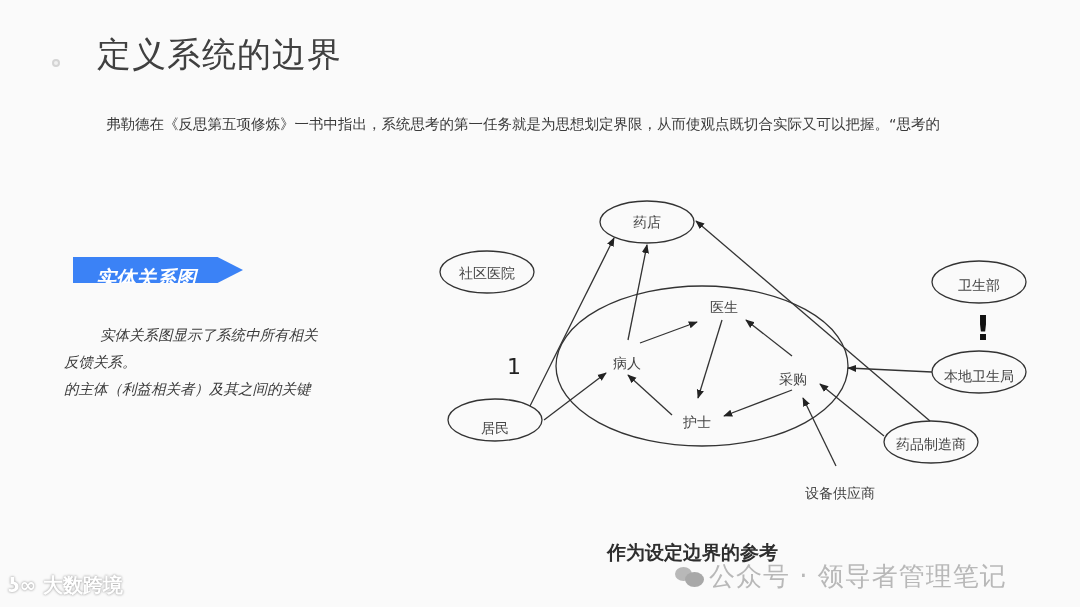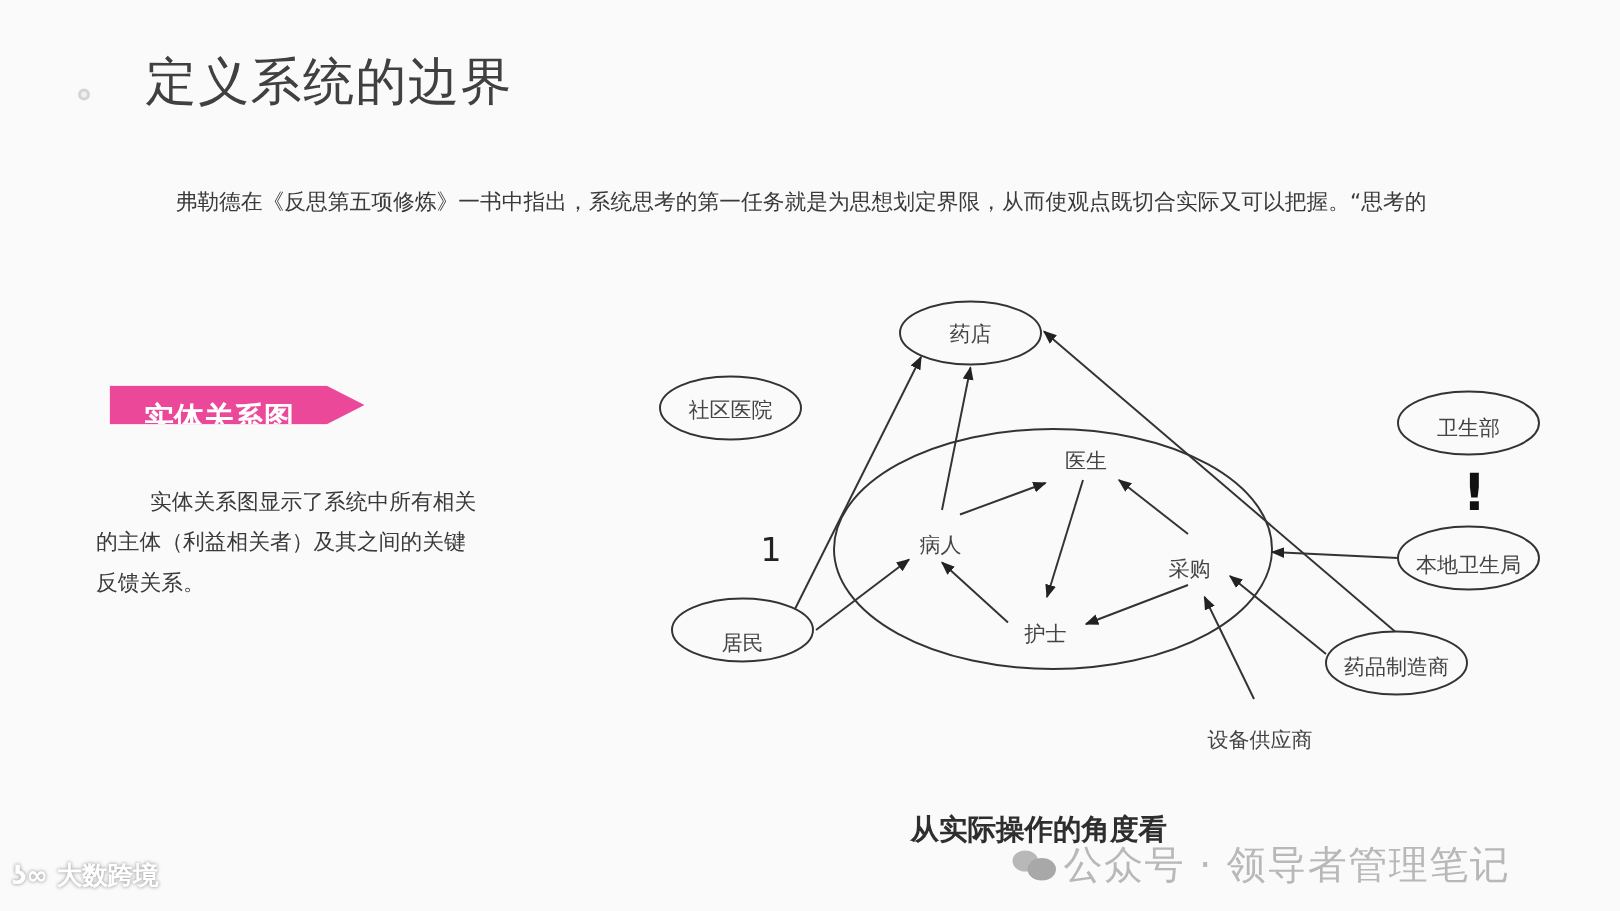--- a/index.html
+++ b/index.html
@@ -14,70 +14,70 @@
       border-radius: 50%; border: 2px solid #d4d4d4; box-sizing: border-box; background: #f0f0f0;
     }
     .title {
       position: absolute; left: 97px; top: 32px; font-size: 34px; color: #404040;
       letter-spacing: 1px;
     }
     .intro {
       position: absolute; left: 64px; top: 106px; width: 960px;
       font-size: 14.5px; line-height: 28.5px; color: #3a3a3a;
     }
-    .intro p { margin: 15px; }
+    .intro p { margin: 4px; }
     .intro .l1 { text-indent: 38px; }
     .intro .l3 { padding-left: 8px; margin-top: 2px; }
     .tag {
       position: absolute; left: 73px; top: 257px; width: 170px; height: 26px;
-      background: #ec4899;
+      background: #3b82f6;
       clip-path: polygon(0 0, 85% 0, 100% 50%, 85% 100%, 0 100%);
       color: #fff; font-weight: bold; font-size: 20px; line-height: 42px;
-      padding-left: 23px; box-sizing: border-box;
+      padding-left: 23px; box-sizing: border-box; font-style: italic;
     }
     .desc {
       position: absolute; left: 64px; top: 322px; width: 280px;
-      font-size: 14.5px; line-height: 27px; color: #3a3a3a;
+      font-size: 14.5px; line-height: 27px; color: #3a3a3a; font-style: italic;
     }
     .desc .first { text-indent: 36px; }
     svg.diagram { position: absolute; left: 0; top: 0; }
     .node-label { font-size: 14px; fill: #444; }
     .num-label { font-size: 22px; fill: #222; }
     .caption {
       position: absolute; left: 607px; top: 540px; font-size: 19px; font-weight: bold; color: #2e2e2e;
     }
     .watermark {
       position: absolute; left: 675px; top: 548px; font-size: 26px; color: #b8b8b8;
       letter-spacing: 1px;
       margin-top: 11px;
     }
     .wm-icon { display: inline-block; width: 30px; height: 22px; position: relative; vertical-align: -2px; margin-right: 4px; }
     .wm-icon i { position: absolute; border-radius: 50%; background: #b8b8b8; }
     .logo {
-      position: absolute; left: 8px; top: 572px; font-size: 17px; color: #fff;
+      position: absolute; left: 8px; top: 572px; font-size: 20px; color: #fff;
       font-weight: bold;
       text-shadow: 0 0 2px #aaa, 0 0 3px #bbb;
     }
   </style>
 </head>
 <body>
 
 <div class="dot"></div>
 <div class="title">定义系统的边界</div>
 
 <div class="intro">
   <p class="l1">弗勒德在《反思第五项修炼》一书中指出，系统思考的第一任务就是为思想划定界限，从而使观点既切合实际又可以把握。“思考的</p>
 </div>
 
 <div class="tag">实体关系图</div>
 
 <div class="desc">
   <div class="first">实体关系图显示了系统中所有相关</div>
+  <div>反馈关系。</div>
   <div>的主体（利益相关者）及其之间的关键</div>
-  <div>反馈关系。</div>
 </div>
 
 <svg class="diagram" width="1080" height="607">
   <defs>
     <marker id="ah" viewBox="0 0 10 10" refX="9" refY="5" markerWidth="7" markerHeight="7" orient="auto-start-reverse">
       <path d="M0,1 L10,5 L0,9 z" fill="#222"></path>
     </marker>
   </defs>
 
   <ellipse cx="702" cy="366" rx="146" ry="80" fill="none" stroke="#333" stroke-width="1.3"></ellipse>
@@ -131,16 +131,16 @@
     <line x1="836" y1="466" x2="803" y2="398" marker-end="url(#ah)"></line>
   </g>
 </svg>
 
 <div class="watermark">
   <span class="wm-icon">
     <i style="left:0;top:2px;width:17px;height:14px;"></i>
     <i style="left:10px;top:7px;width:19px;height:15px;background:#a8a8a8;"></i>
   </span><span>公众号 · 领导者管理笔记</span>
 </div>
-<div class="caption">从实际操作的角度看</div>
+<div class="caption">作为设定边界的参考</div>
 <div class="logo">
   <span>ʖ∞ </span><span>大数跨境</span>
 </div>
 
 </body></html>

